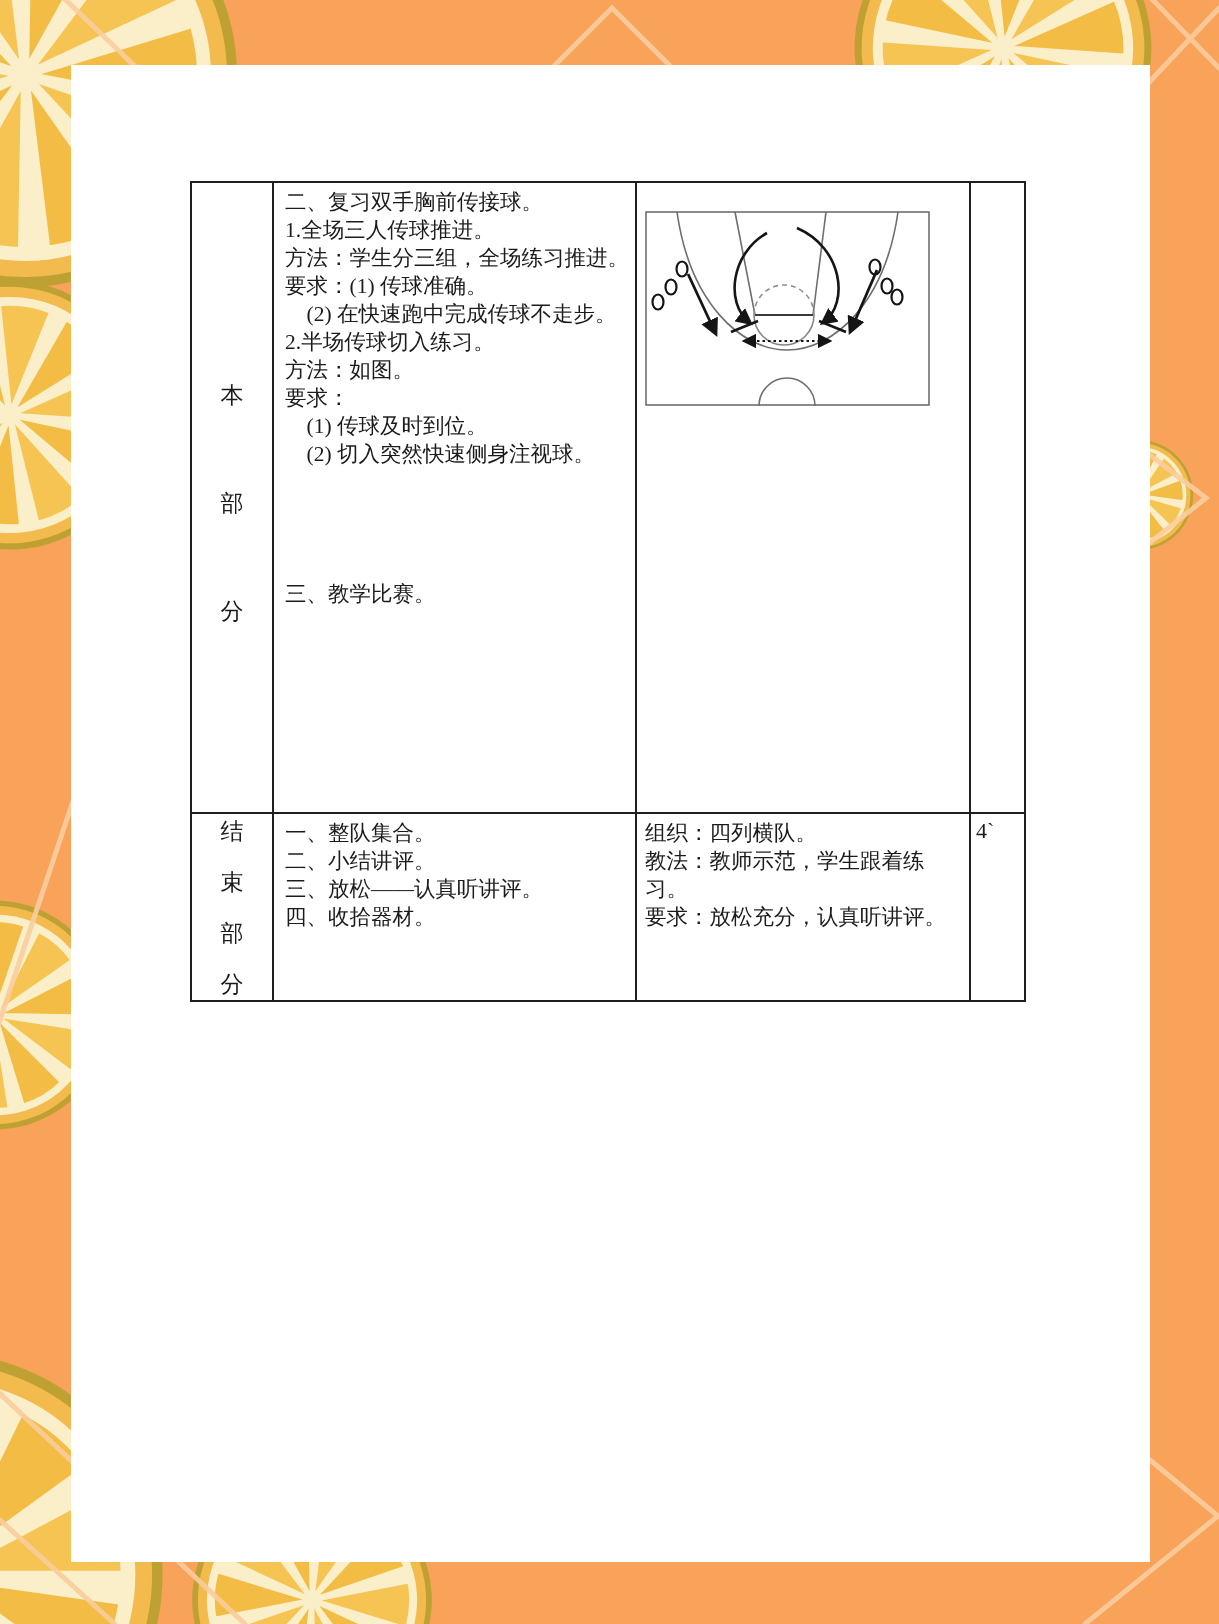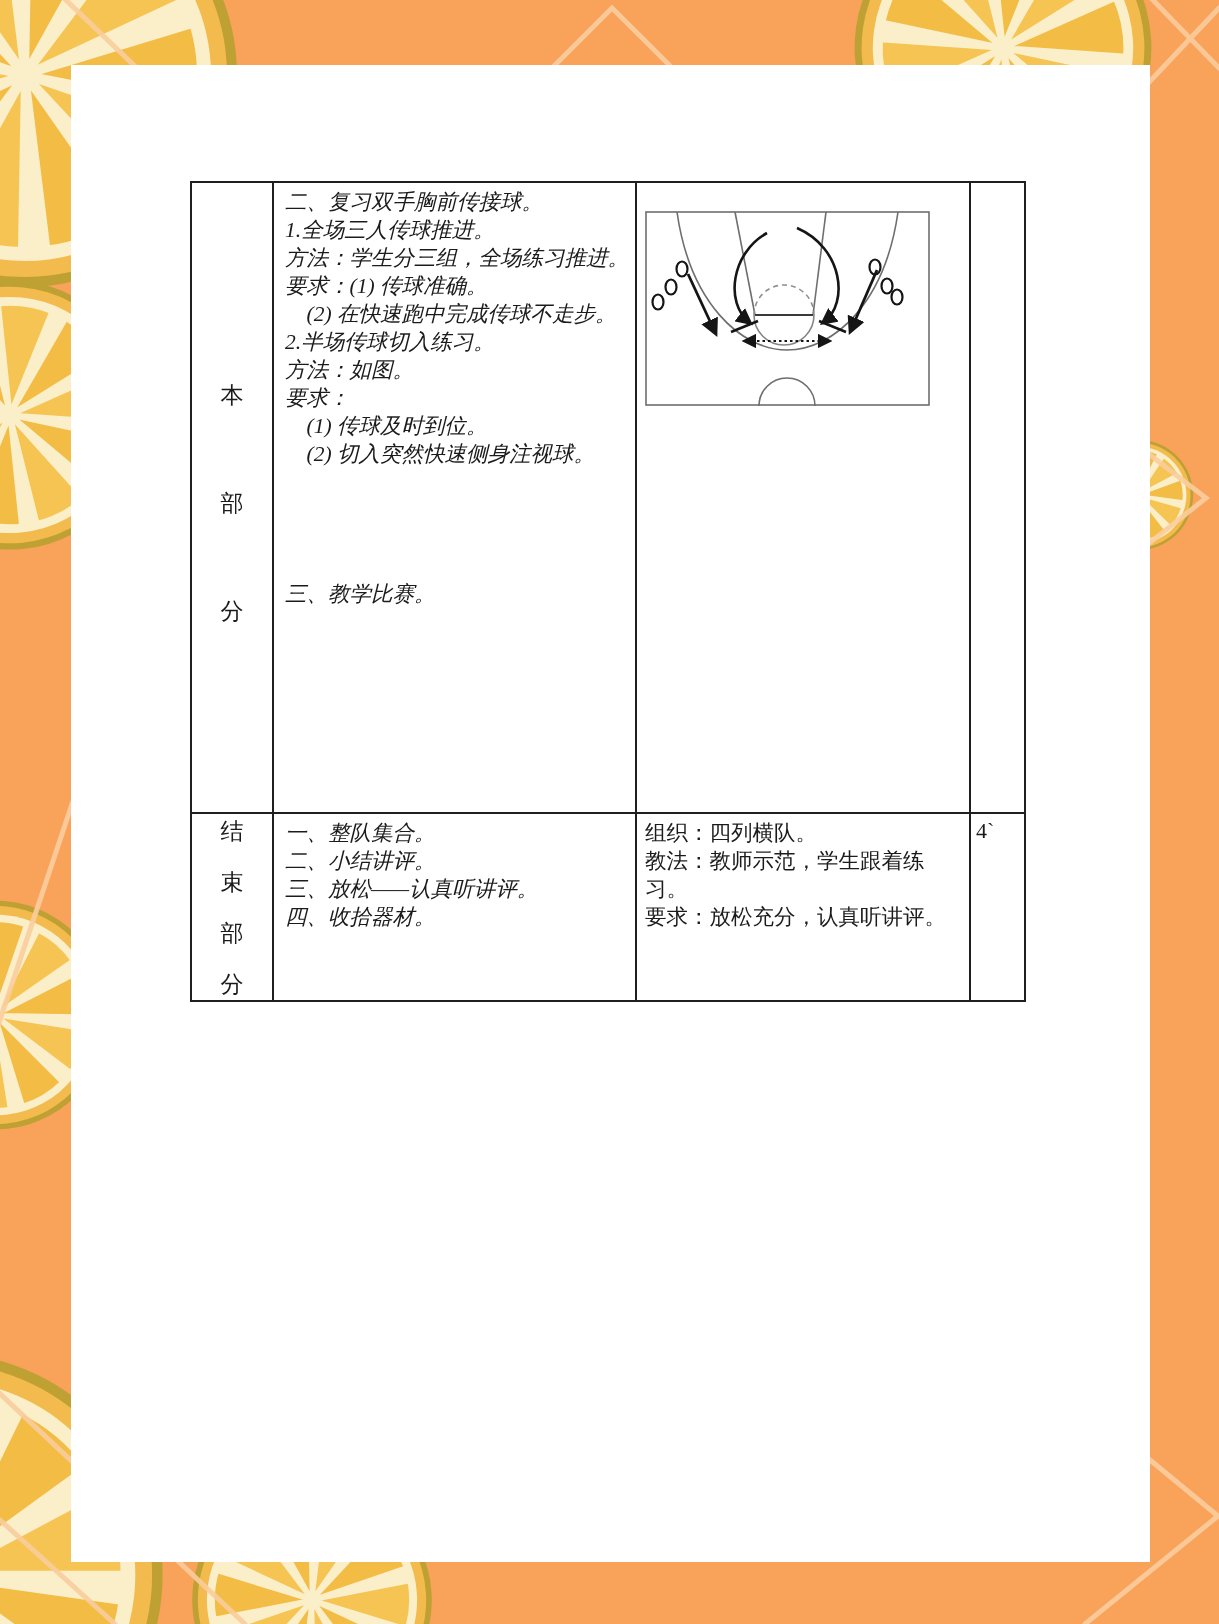--- a/index.html
+++ b/index.html
@@ -23,21 +23,21 @@
   }
   .cell{box-sizing:border-box;font-size:21.5px;line-height:28px;}
   .bl{border-left:2px solid #1f1f1f;}
   .bt{border-top:2px solid #1f1f1f;}
   .section-col{display:flex;flex-direction:column;align-items:center;}
   .section-col .ch{font-size:23px;line-height:24px;display:block;}
   .sec1{padding-top:201px;}
   .sec1 .ch{margin-bottom:84px;}
   .sec2{padding-top:6px;}
   .sec2 .ch{margin-bottom:27px;}
-  .content-cell{white-space:pre-wrap;padding:5px 2px 0 11px;font-style:italic;}
+  .content-cell{white-space:pre-wrap;padding:5px 2px 0 11px;}
   .org-cell{position:relative;padding:5px 2px 15px 8px;white-space:pre-wrap;}
   .time-cell{padding:3px 0 0 5px;font-size:22px;}
   .court{position:absolute;left:8px;top:28px;}
 </style>
 </head>
 <body>
 
 <svg class="decor" width="1219" height="1624" viewBox="0 0 1219 1624" aria-hidden="true">
   <defs>
     <g id="slice">

